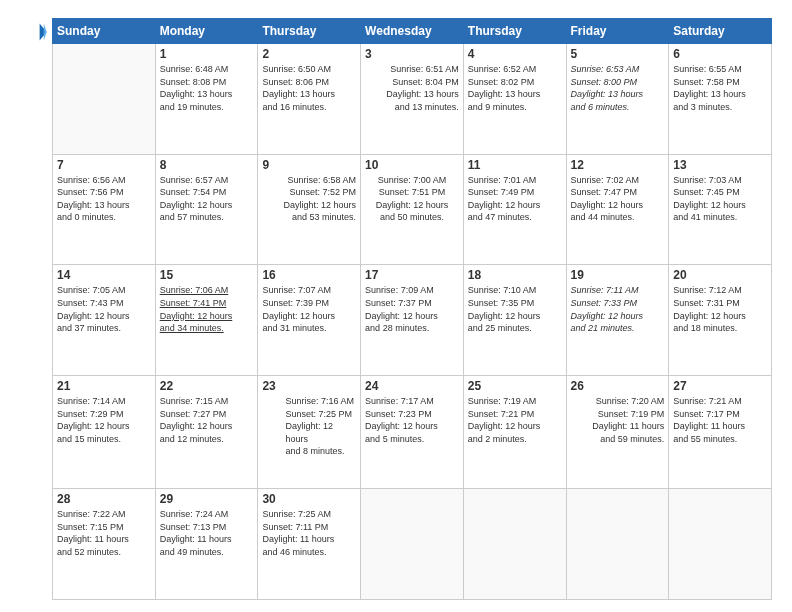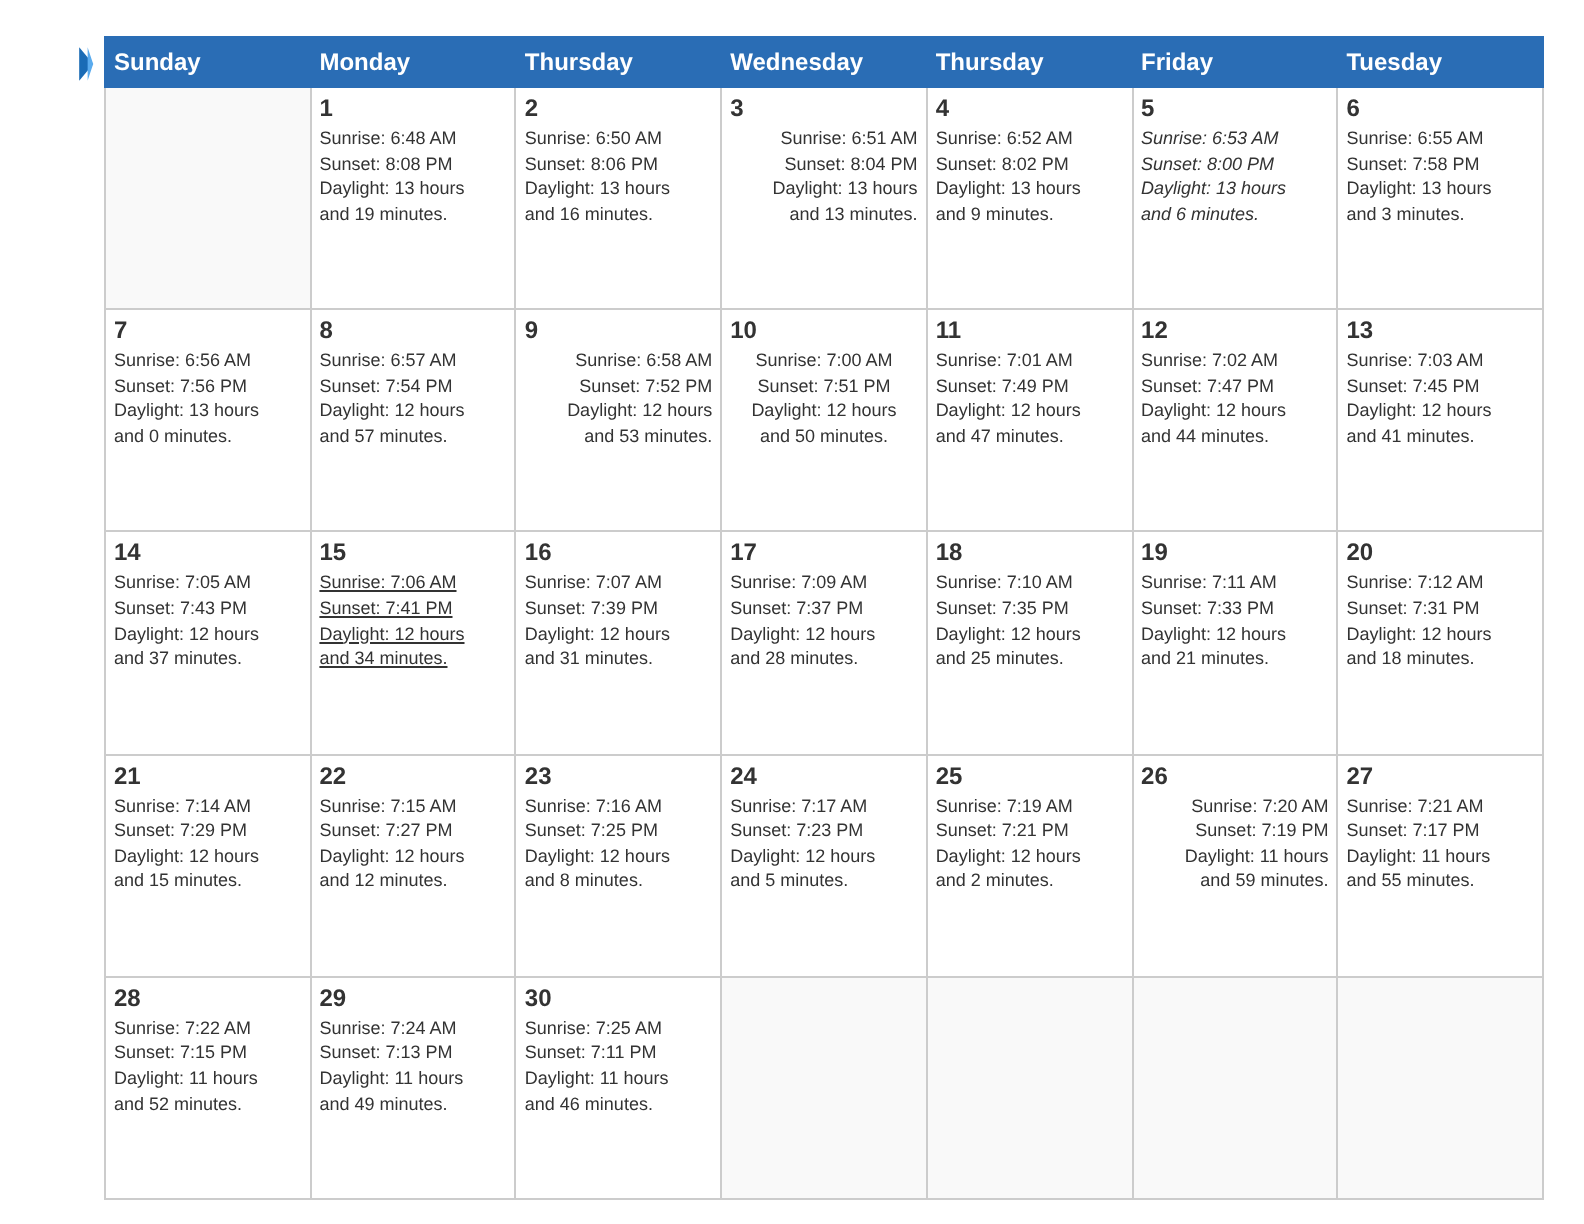--- a/index.html
+++ b/index.html
@@ -121,21 +121,21 @@
 
   <table class="calendar">
     <thead>
       <tr>
         <th>Sunday</th>
         <th>Monday</th>
         <th>Thursday</th>
         <th>Wednesday</th>
         <th>Thursday</th>
         <th>Friday</th>
-        <th>Tuesday</th>
+        <th>Saturday</th>
       </tr>
     </thead>
     <tbody id="calendar-body">
     <tr>
           <td class="empty-cell"></td>
           <td>
             <span class="day-num">1</span>
             <div class="day-info" style="white-space: pre-line;">Sunrise: 6:48 AM
 Sunset: 8:08 PM
 Daylight: 13 hours
@@ -259,21 +259,21 @@
           </td>
           <td>
             <span class="day-num">18</span>
             <div class="day-info" style="white-space: pre-line;">Sunrise: 7:10 AM
 Sunset: 7:35 PM
 Daylight: 12 hours
 and 25 minutes.</div>
           </td>
           <td>
             <span class="day-num">19</span>
-            <div class="day-info" style="white-space: pre-line;">Sunrise: 7:11 AM
+            <div class="day-info" style="white-space: pre-line; font-style: italic;">Sunrise: 7:11 AM
 Sunset: 7:33 PM
 Daylight: 12 hours
 and 21 minutes.</div>
           </td>
           <td>
             <span class="day-num">20</span>
             <div class="day-info" style="white-space: pre-line;">Sunrise: 7:12 AM
 Sunset: 7:31 PM
 Daylight: 12 hours
 and 18 minutes.</div>
@@ -289,21 +289,21 @@
           </td>
           <td>
             <span class="day-num">22</span>
             <div class="day-info" style="white-space: pre-line;">Sunrise: 7:15 AM
 Sunset: 7:27 PM
 Daylight: 12 hours
 and 12 minutes.</div>
           </td>
           <td>
             <span class="day-num">23</span>
-            <div class="day-info" style="white-space: pre-line;">Sunrise: 7:16 AM
+            <div class="day-info" style="white-space: pre-line; margin-left: 23px;">Sunrise: 7:16 AM
 Sunset: 7:25 PM
 Daylight: 12 hours
 and 8 minutes.</div>
           </td>
           <td>
             <span class="day-num">24</span>
             <div class="day-info" style="white-space: pre-line;">Sunrise: 7:17 AM
 Sunset: 7:23 PM
 Daylight: 12 hours
 and 5 minutes.</div>

